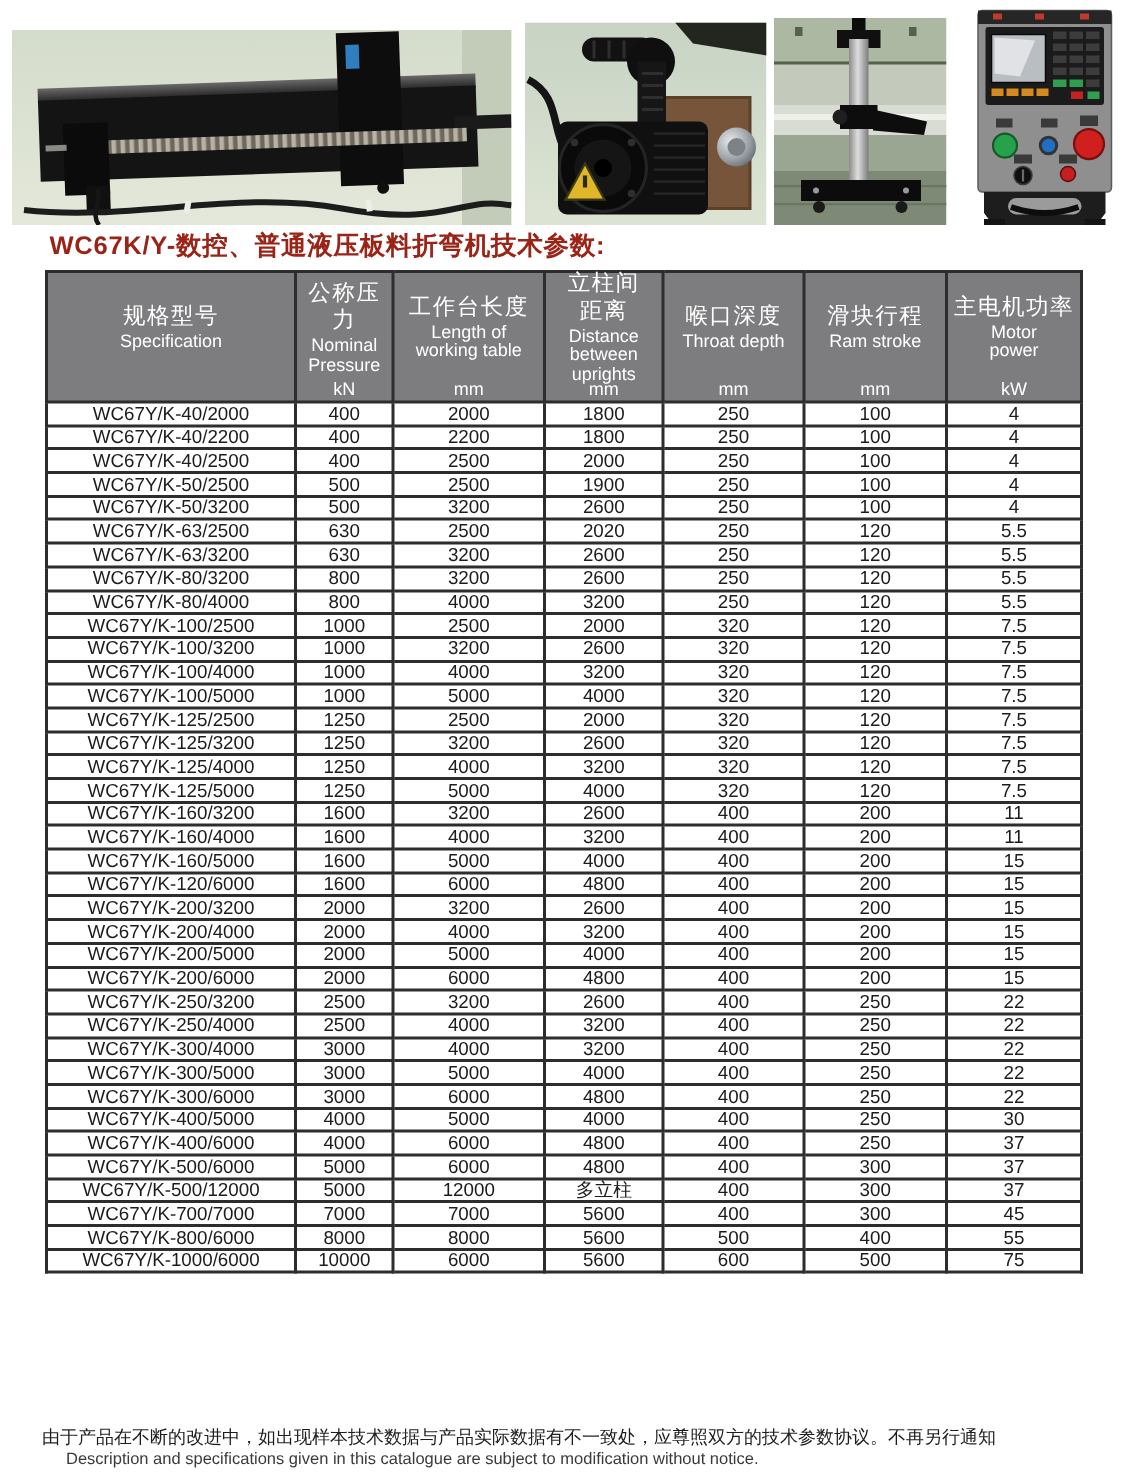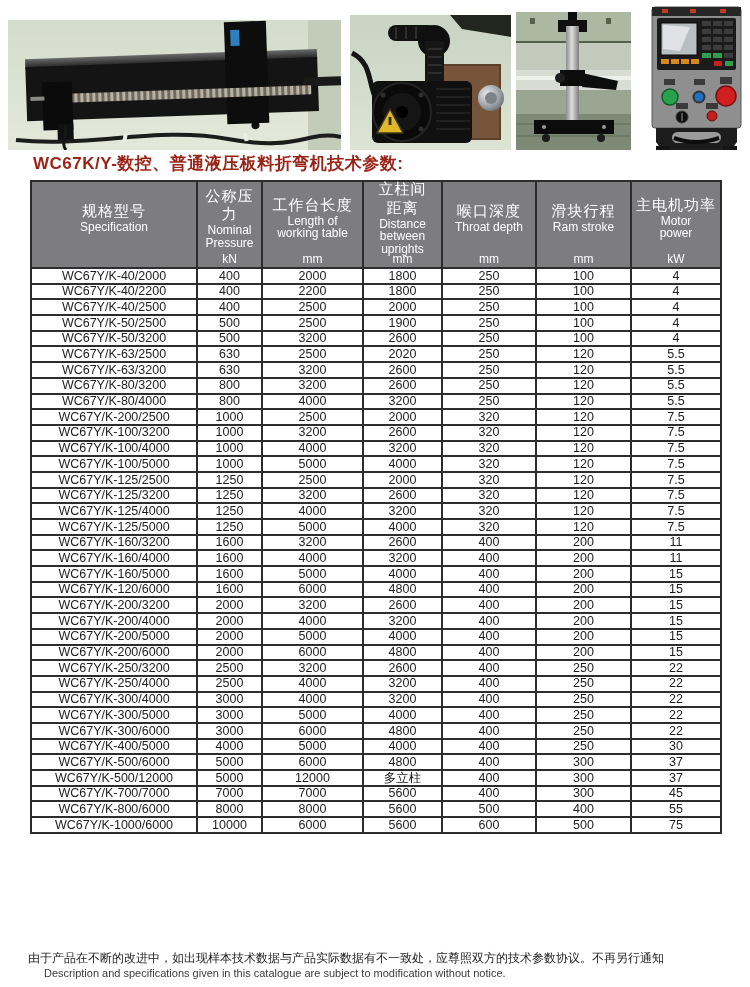--- a/index.html
+++ b/index.html
@@ -356,21 +356,21 @@
         <tr>
           <td>WC67Y/K-80/4000</td>
           <td>800</td>
           <td>4000</td>
           <td>3200</td>
           <td>250</td>
           <td>120</td>
           <td>5.5</td>
         </tr>
         <tr>
-          <td>WC67Y/K-200/2500</td>
+          <td>WC67Y/K-100/2500</td>
           <td>1000</td>
           <td>2500</td>
           <td>2000</td>
           <td>320</td>
           <td>120</td>
           <td>7.5</td>
         </tr>
         <tr>
           <td>WC67Y/K-100/3200</td>
           <td>1000</td>
@@ -552,20 +552,29 @@
           <td>22</td>
         </tr>
         <tr>
           <td>WC67Y/K-400/5000</td>
           <td>4000</td>
           <td>5000</td>
           <td>4000</td>
           <td>400</td>
           <td>250</td>
           <td>30</td>
+        </tr>
+        <tr>
+          <td>WC67Y/K-400/6000</td>
+          <td>4000</td>
+          <td>6000</td>
+          <td>4800</td>
+          <td>400</td>
+          <td>250</td>
+          <td>37</td>
         </tr>
         <tr>
           <td>WC67Y/K-500/6000</td>
           <td>5000</td>
           <td>6000</td>
           <td>4800</td>
           <td>400</td>
           <td>300</td>
           <td>37</td>
         </tr>

